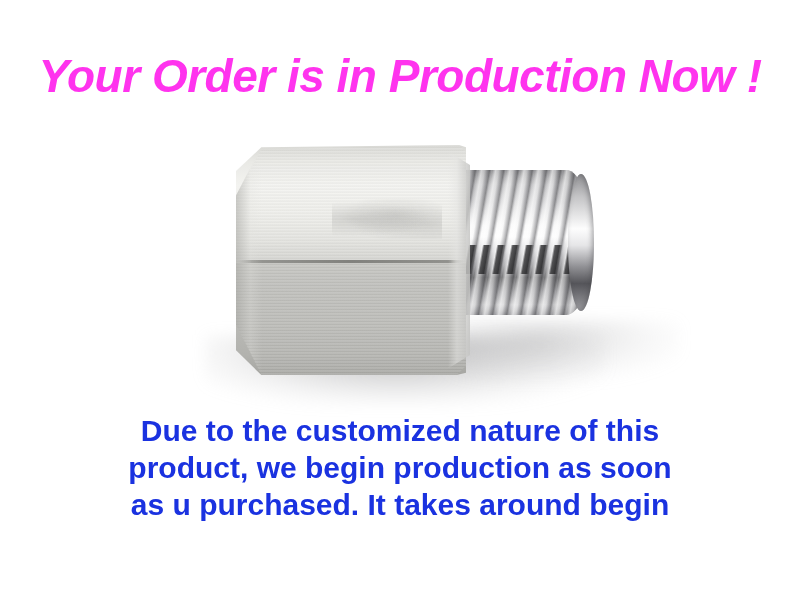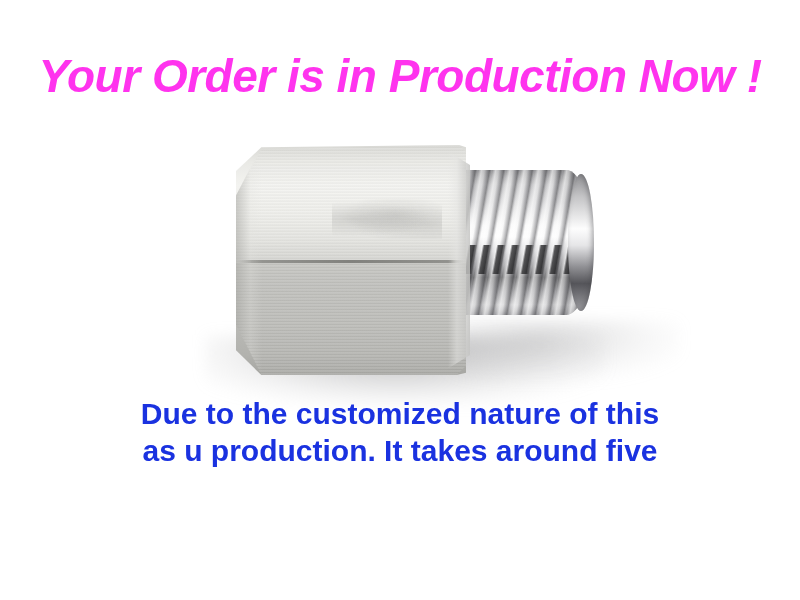--- a/index.html
+++ b/index.html
@@ -245,21 +245,21 @@
         rgba(168,168,164,0.55) 0%,
         rgba(226,226,222,0.25) 55%,
         rgba(255,255,255,0) 100%);
     clip-path: polygon(0% 22%, 100% 0%, 100% 100%, 0% 78%);
   }
 
   
   #body-copy {
     position: absolute;
     left: 60px;
-    top: 395px;
+    top: 412px;
     width: 680px;
     text-align: center;
     color: #1a32e0;
     font-size: 30px;
     line-height: 37px;
     font-weight: bold;
   }
   #body-copy .copy-line {
     display: block;
     white-space: nowrap;
@@ -291,16 +291,17 @@
       <div class="hex-edge-line"></div>
       <div class="hex-marks"></div>
       <div class="hex-left-chamfer"></div>
       <div class="hex-shoulder"></div>
     </div>
 
   </div>
 
   <div id="body-copy">
     <span class="copy-line">Due to the customized nature of this</span>
-    <span class="copy-line">as u production. It takes around five</span>
+    <span class="copy-line">product, we begin production as soon</span>
+    <span class="copy-line">as u purchased. It takes around begin</span>
   </div>
 
 </div>
 
 </body></html>

